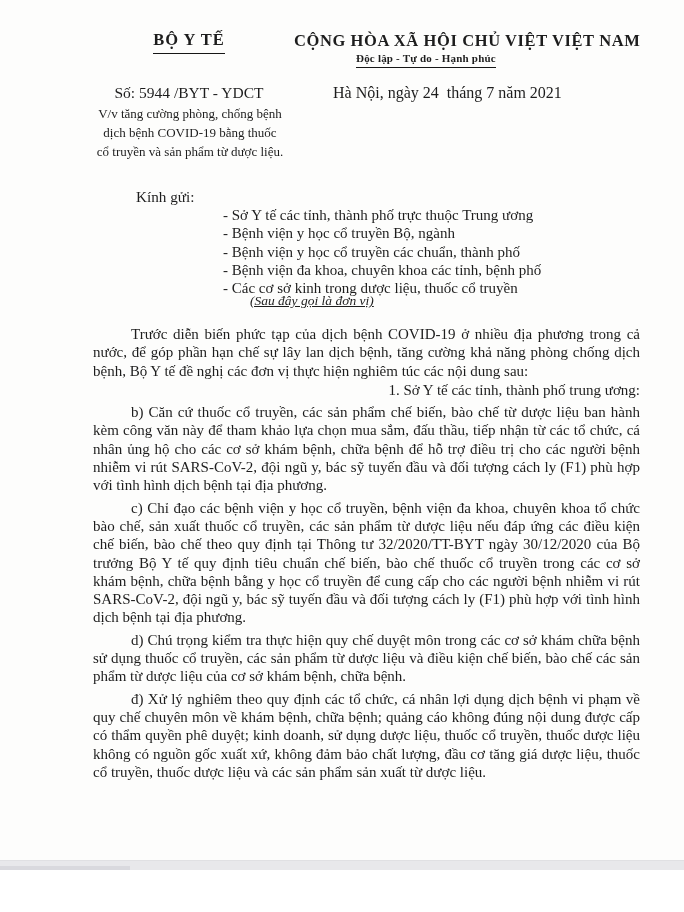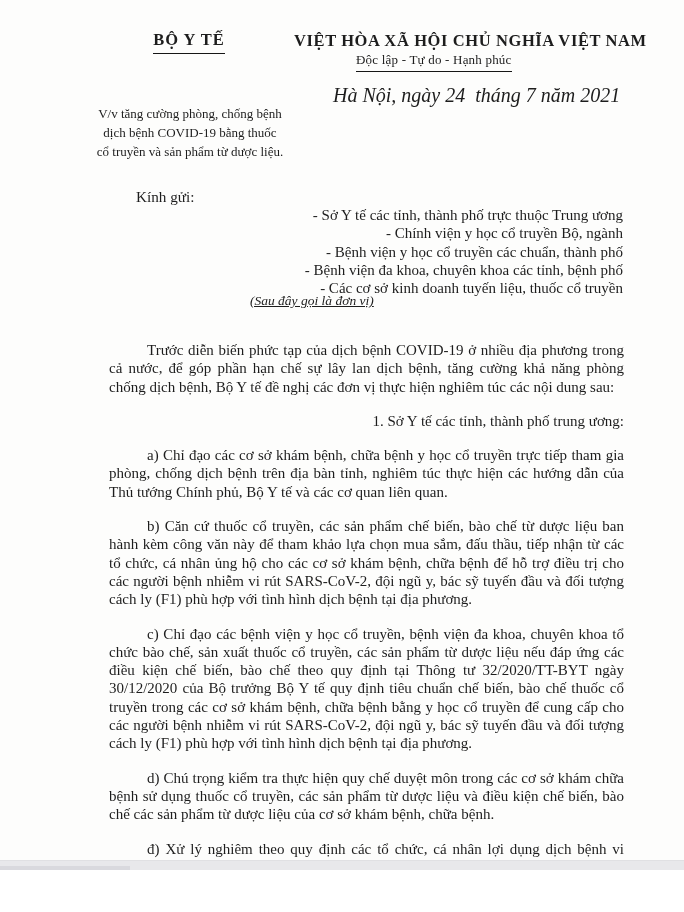--- a/index.html
+++ b/index.html
@@ -58,51 +58,49 @@
     top: 31px;
     font-size: 16.5px;
     font-weight: bold;
     letter-spacing: 0.6px;
     white-space: nowrap;
   }
   .motto {
     position: absolute;
     left: 356px;
     top: 52px;
-    font-size: 13px;
-    font-weight: normal;
+    font-size: 11px;
+    font-weight: bold;
     letter-spacing: 0.2px;
     border-bottom: 1.5px solid #161616;
     padding-bottom: 3px;
     white-space: nowrap;
   }
   .place-date {
     position: absolute;
     left: 333px;
     top: 84px;
-    font-size: 20px;
-    font-style: italic;
+    font-size: 16px;
     white-space: pre;
   }
 
   
   .salutation {
     position: absolute;
     left: 136px;
     top: 188px;
     font-size: 15.2px;
   }
   .recipients {
     position: absolute;
     left: 223px;
     top: 206px;
     width: 400px;
     font-size: 15px;
     line-height: 18.35px;
-    text-align: right;
   }
   .recipients-note {
     position: absolute;
     left: 250px;
     top: 293px;
     font-size: 13.5px;
     font-style: italic;
     white-space: nowrap;
     text-decoration: underline;
   }
@@ -111,21 +109,21 @@
   .content {
     position: absolute;
     left: 93px;
     top: 325px;
     width: 547px;
     font-size: 15px;
     line-height: 18.3px;
     text-align: justify;
   }
   .content p {
-    margin: 16px;
+    margin: 0;
     text-indent: 38px;
   }
   .content p.sec {
     margin-top: 4px;
   }
   .content p.heading {
     text-indent: 0;
     margin-top: 1px;
     text-align: right;
   }
@@ -150,40 +148,40 @@
   }
 </style>
 </head>
 <body>
 
 <div class="page">
 
   <div class="org-block">
     <span class="org-name">BỘ Y TẾ</span>
   </div>
+  <div class="doc-number">Số: 5944 /BYT - YDCT</div>
   <div class="subject">V/v tăng cường phòng, chống bệnh dịch bệnh COVID-19 bằng thuốc cổ truyền và sản phẩm từ dược liệu.</div>
 
-  <div class="national-title">VIỆT HÒA XÃ HỘI CHỦ NGHĨA VIỆT NAM</div>
+  <div class="national-title">CỘNG HÒA XÃ HỘI CHỦ VIỆT VIỆT NAM</div>
   <div class="motto">Độc lập - Tự do - Hạnh phúc</div>
   <div class="place-date">Hà Nội, ngày 24  tháng 7 năm 2021</div>
 
   <div class="salutation">Kính gửi:</div>
   <div class="recipients">
     <div>- Sở Y tế các tỉnh, thành phố trực thuộc Trung ương</div>
-    <div>- Chính viện y học cổ truyền Bộ, ngành</div>
+    <div>- Bệnh viện y học cổ truyền Bộ, ngành</div>
     <div>- Bệnh viện y học cổ truyền các chuẩn, thành phố</div>
     <div>- Bệnh viện đa khoa, chuyên khoa các tỉnh, bệnh phố</div>
-    <div>- Các cơ sở kinh doanh tuyến liệu, thuốc cổ truyền</div>
+    <div>- Các cơ sở kinh trong dược liệu, thuốc cổ truyền</div>
   </div>
   <div class="recipients-note">(Sau đây gọi là đơn vị)</div>
 
   <div class="content">
     <p>Trước diễn biến phức tạp của dịch bệnh COVID-19 ở nhiều địa phương trong cả nước, để góp phần hạn chế sự lây lan dịch bệnh, tăng cường khả năng phòng chống dịch bệnh, Bộ Y tế đề nghị các đơn vị thực hiện nghiêm túc các nội dung sau:</p>
     <p class="heading">1. Sở Y tế các tỉnh, thành phố trung ương:</p>
-    <p class="sec">a) Chỉ đạo các cơ sở khám bệnh, chữa bệnh y học cổ truyền trực tiếp tham gia phòng, chống dịch bệnh trên địa bàn tỉnh, nghiêm túc thực hiện các hướng dẫn của Thủ tướng Chính phủ, Bộ Y tế và các cơ quan liên quan.</p>
     <p class="sec">b) Căn cứ thuốc cổ truyền, các sản phẩm chế biến, bào chế từ dược liệu ban hành kèm công văn này để tham khảo lựa chọn mua sắm, đấu thầu, tiếp nhận từ các tổ chức, cá nhân ủng hộ cho các cơ sở khám bệnh, chữa bệnh để hỗ trợ điều trị cho các người bệnh nhiễm vi rút SARS-CoV-2, đội ngũ y, bác sỹ tuyến đầu và đối tượng cách ly (F1) phù hợp với tình hình dịch bệnh tại địa phương.</p>
     <p class="sec">c) Chỉ đạo các bệnh viện y học cổ truyền, bệnh viện đa khoa, chuyên khoa tổ chức bào chế, sản xuất thuốc cổ truyền, các sản phẩm từ dược liệu nếu đáp ứng các điều kiện chế biến, bào chế theo quy định tại Thông tư 32/2020/TT-BYT ngày 30/12/2020 của Bộ trưởng Bộ Y tế quy định tiêu chuẩn chế biến, bào chế thuốc cổ truyền trong các cơ sở khám bệnh, chữa bệnh bằng y học cổ truyền để cung cấp cho các người bệnh nhiễm vi rút SARS-CoV-2, đội ngũ y, bác sỹ tuyến đầu và đối tượng cách ly (F1) phù hợp với tình hình dịch bệnh tại địa phương.</p>
     <p class="sec">d) Chú trọng kiểm tra thực hiện quy chế duyệt môn trong các cơ sở khám chữa bệnh sử dụng thuốc cổ truyền, các sản phẩm từ dược liệu và điều kiện chế biến, bào chế các sản phẩm từ dược liệu của cơ sở khám bệnh, chữa bệnh.</p>
     <p class="sec">đ) Xử lý nghiêm theo quy định các tổ chức, cá nhân lợi dụng dịch bệnh vi phạm về quy chế chuyên môn về khám bệnh, chữa bệnh; quảng cáo không đúng nội dung được cấp có thẩm quyền phê duyệt; kinh doanh, sử dụng dược liệu, thuốc cổ truyền, thuốc dược liệu không có nguồn gốc xuất xứ, không đảm bảo chất lượng, đầu cơ tăng giá dược liệu, thuốc cổ truyền, thuốc dược liệu và các sản phẩm sản xuất từ dược liệu.</p>
   </div>
 
   <div class="bottom-bar">
     <div class="bottom-bar-left"></div>
   </div>
 

